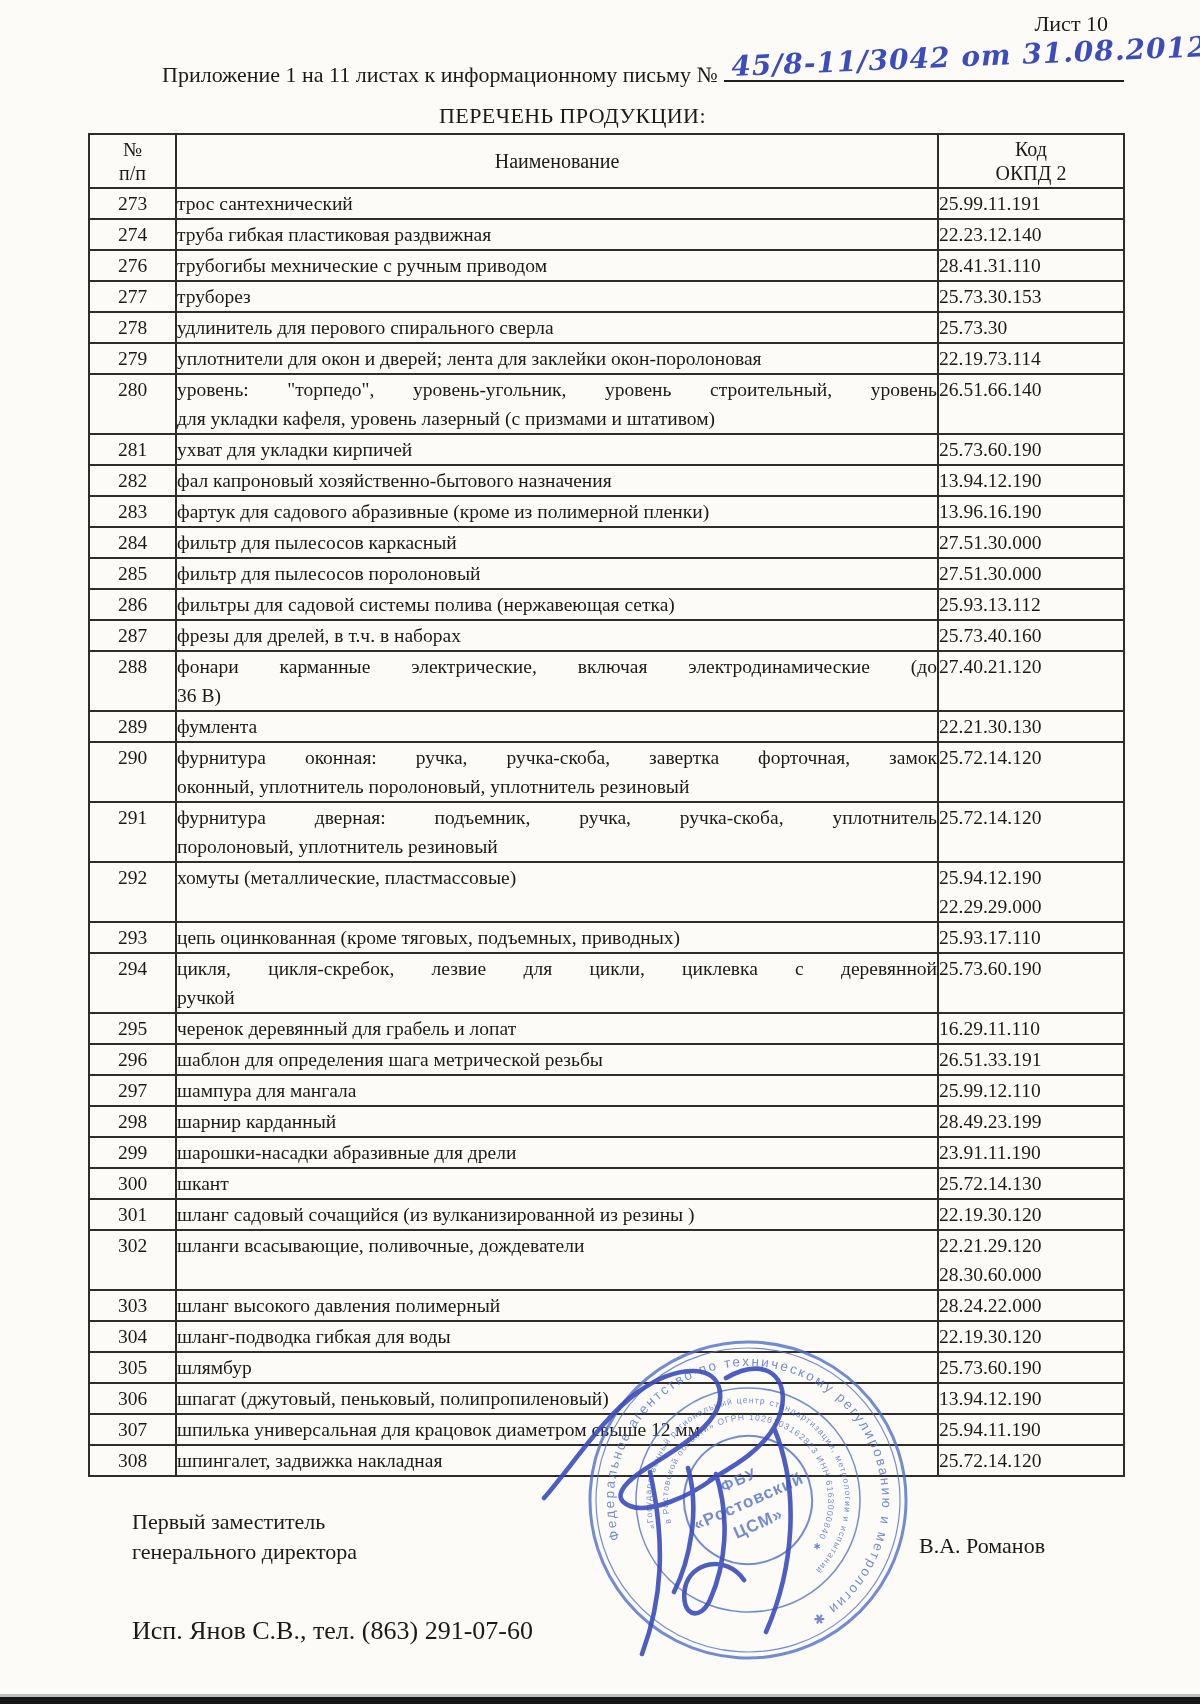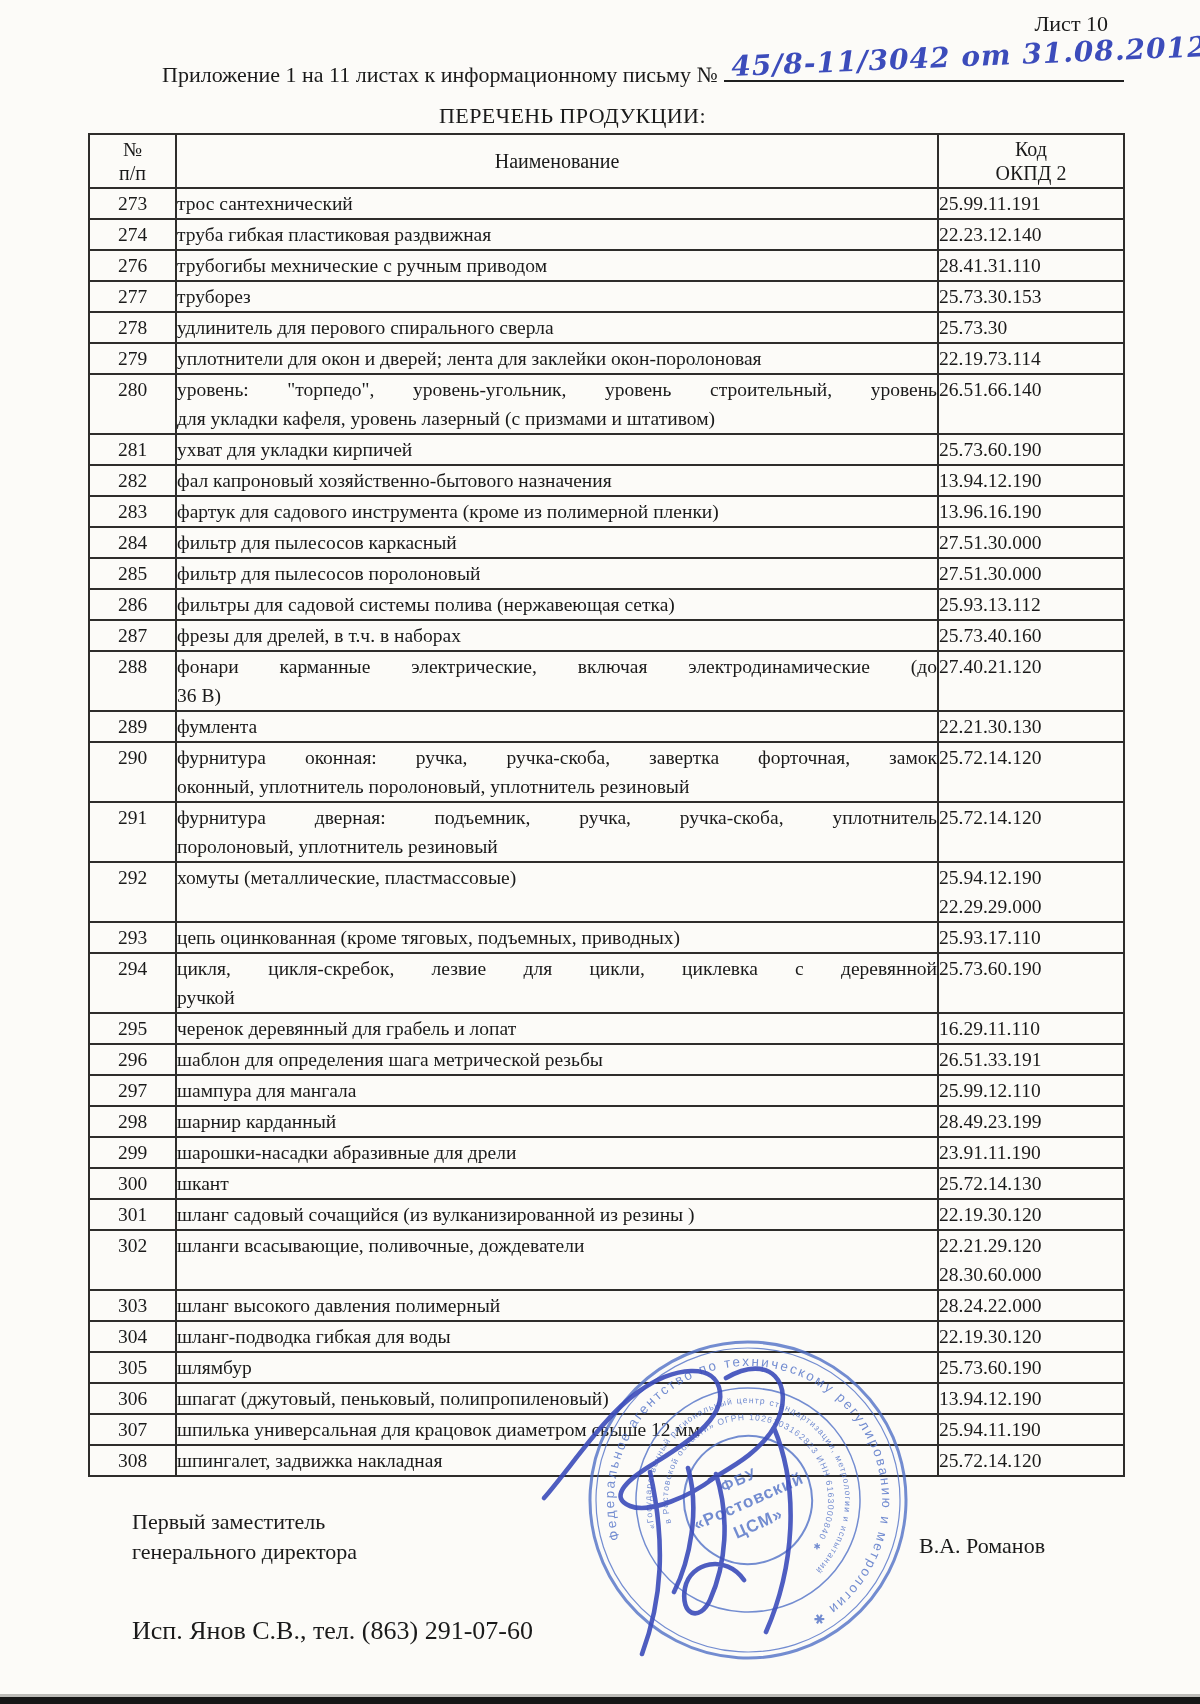--- a/index.html
+++ b/index.html
@@ -156,21 +156,21 @@
       <td class="c-name">
             <div class="line">фал капроновый хозяйственно-бытового назначения</div>
           </td>
       <td class="c-code">
             <div>13.94.12.190</div>
           </td>
     </tr>
         <tr>
       <td class="c-num">283</td>
       <td class="c-name">
-            <div class="line">фартук для садового инструмента (кроме из полимерной пленки)</div>
+            <div class="line">фартук для садового абразивные (кроме из полимерной пленки)</div>
           </td>
       <td class="c-code">
             <div>13.96.16.190</div>
           </td>
     </tr>
         <tr>
       <td class="c-num">284</td>
       <td class="c-name">
             <div class="line">фильтр для пылесосов каркасный</div>
           </td>

